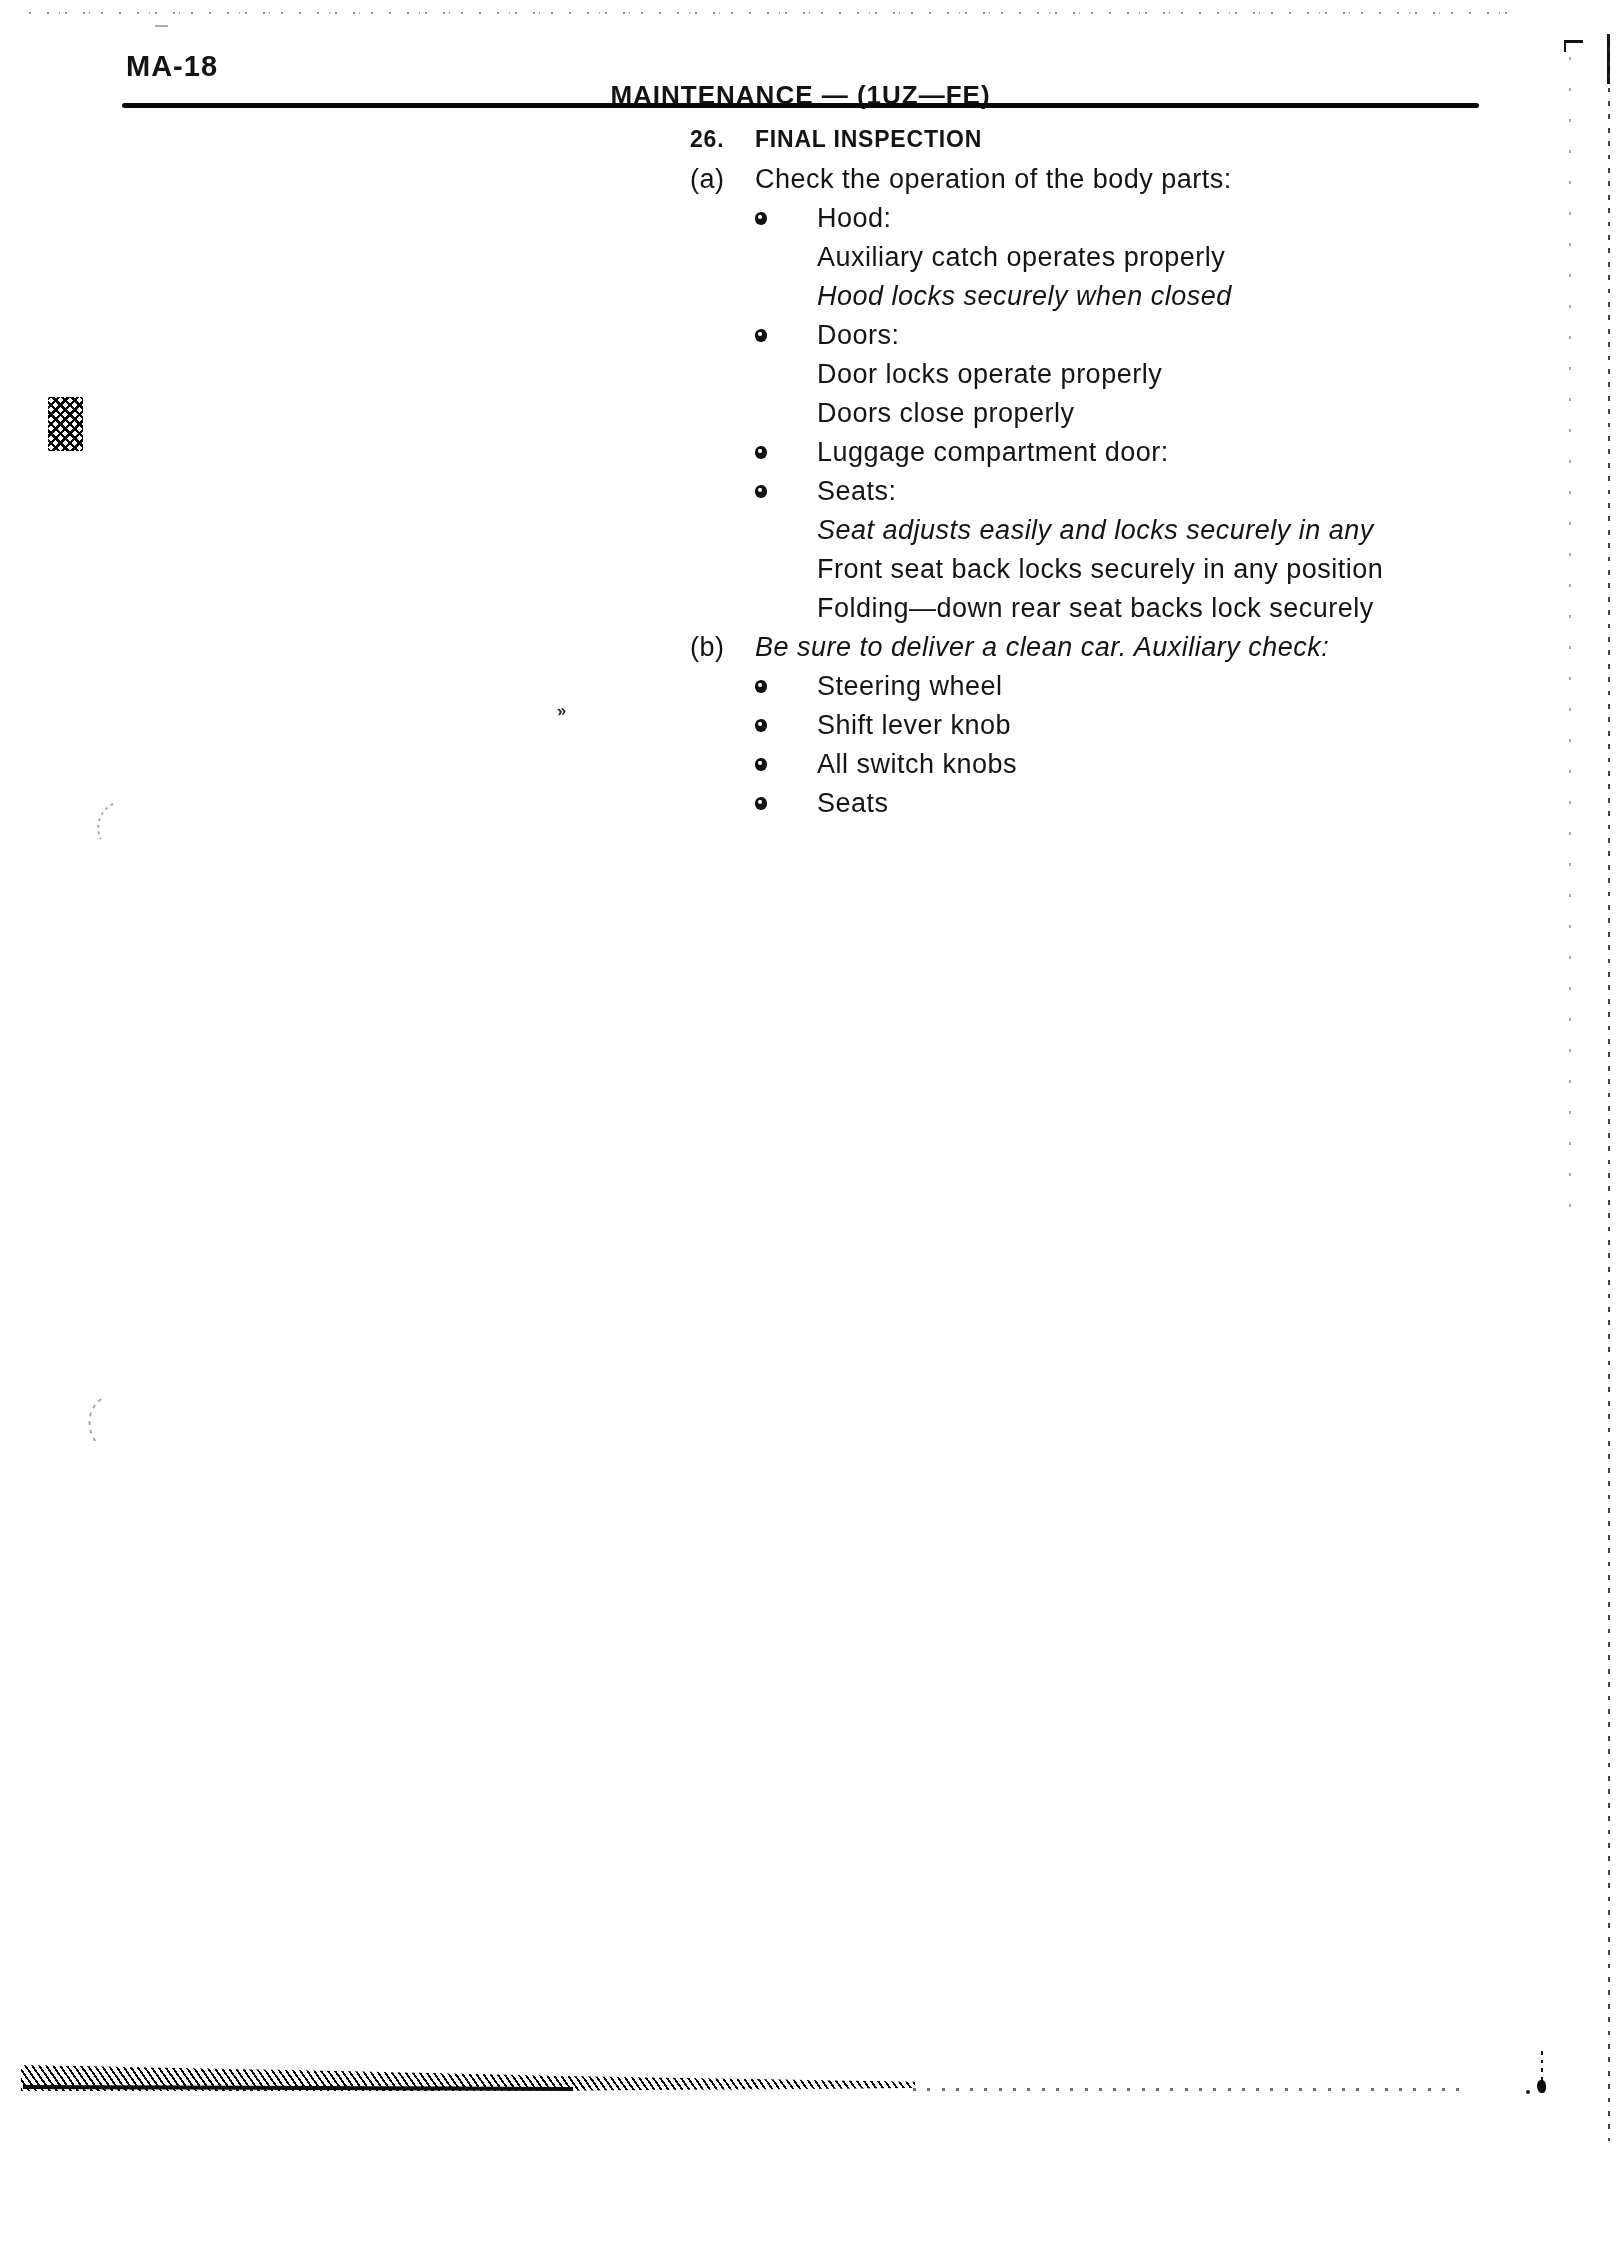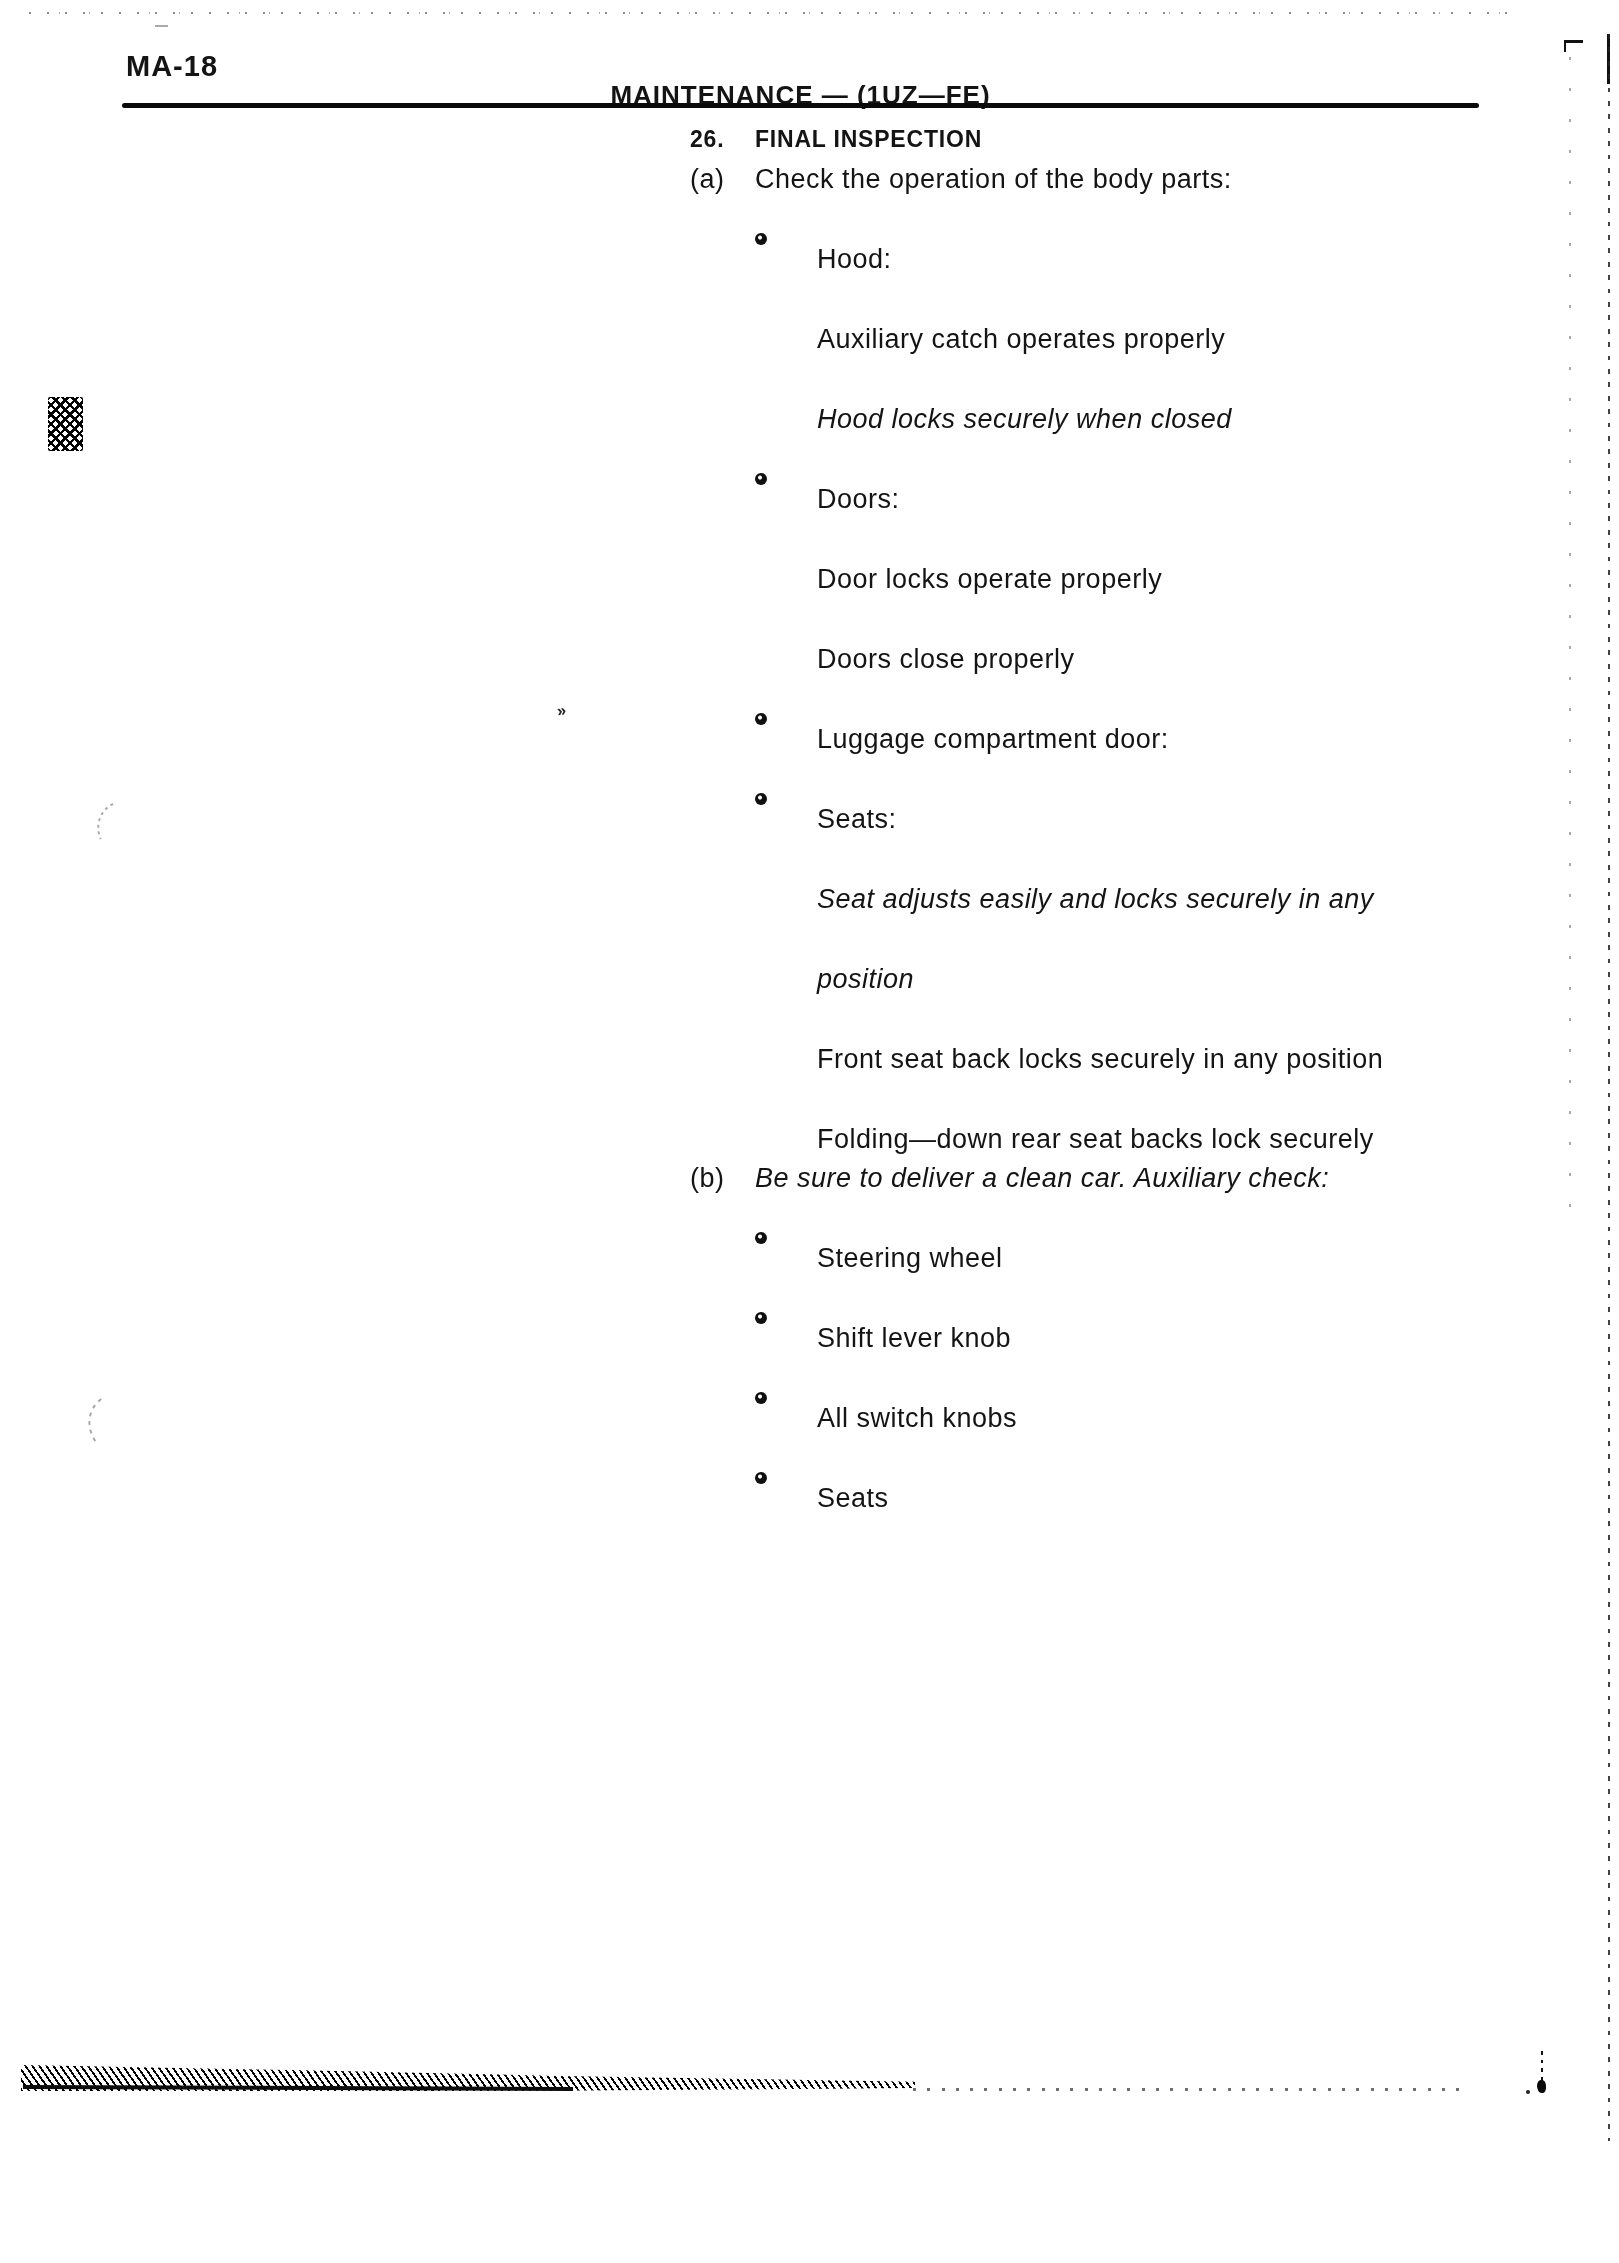--- a/index.html
+++ b/index.html
@@ -26,21 +26,21 @@
   
   .content {
     position:absolute; left:690px; top:120px; width:774px;
     font-size:27px; line-height:39px; letter-spacing:0.5px;
   }
   .row { display:grid; grid-template-columns:65px 62px 1fr; min-height:39px; }
   .row.it .txt { font-style:italic; }
   .lab { grid-column:1; }
   .txt { white-space:nowrap; }
   .span23 { grid-column:2 / 4; }
-  .col3 { grid-column:3;margin-top:41px; }
+  .col3 { grid-column:3; }
   .hrow { font-weight:bold; font-size:23px; letter-spacing:0.8px; margin-bottom:1px; }
   .bulcell { grid-column:2; display:flex; align-items:center; }
   .dot {
     display:inline-block; width:12.4px; height:12.4px; border-radius:50%;
     background:radial-gradient(circle at 42% 38%, #fff 0 1.5px, #101010 2.5px);
   }
   
   .art { position:absolute; }
   .noise-top-1 {
     left:29px; top:12.4px; width:1491px; height:1.9px; opacity:.55;
@@ -144,23 +144,20 @@
         </div>
         <div class="row">
           <span class="lab"></span>
           <span class="bulcell">
             <i class="dot"></i>
           </span>
           <span class="txt col3">Seats:</span>
         </div>
         <div class="row it">
           <span class="txt col3">Seat adjusts easily and locks securely in any</span>
-        </div>
-        <div class="row it">
-          <span class="txt col3">position</span>
         </div>
         <div class="row">
           <span class="txt col3">Front seat back locks securely in any position</span>
         </div>
         <div class="row">
           <span class="txt col3">Folding—down rear seat backs lock securely</span>
         </div>
         <div class="row it">
           <span class="lab">(b)</span>
           <span class="txt span23">Be sure to deliver a clean car. Auxiliary check:</span>

